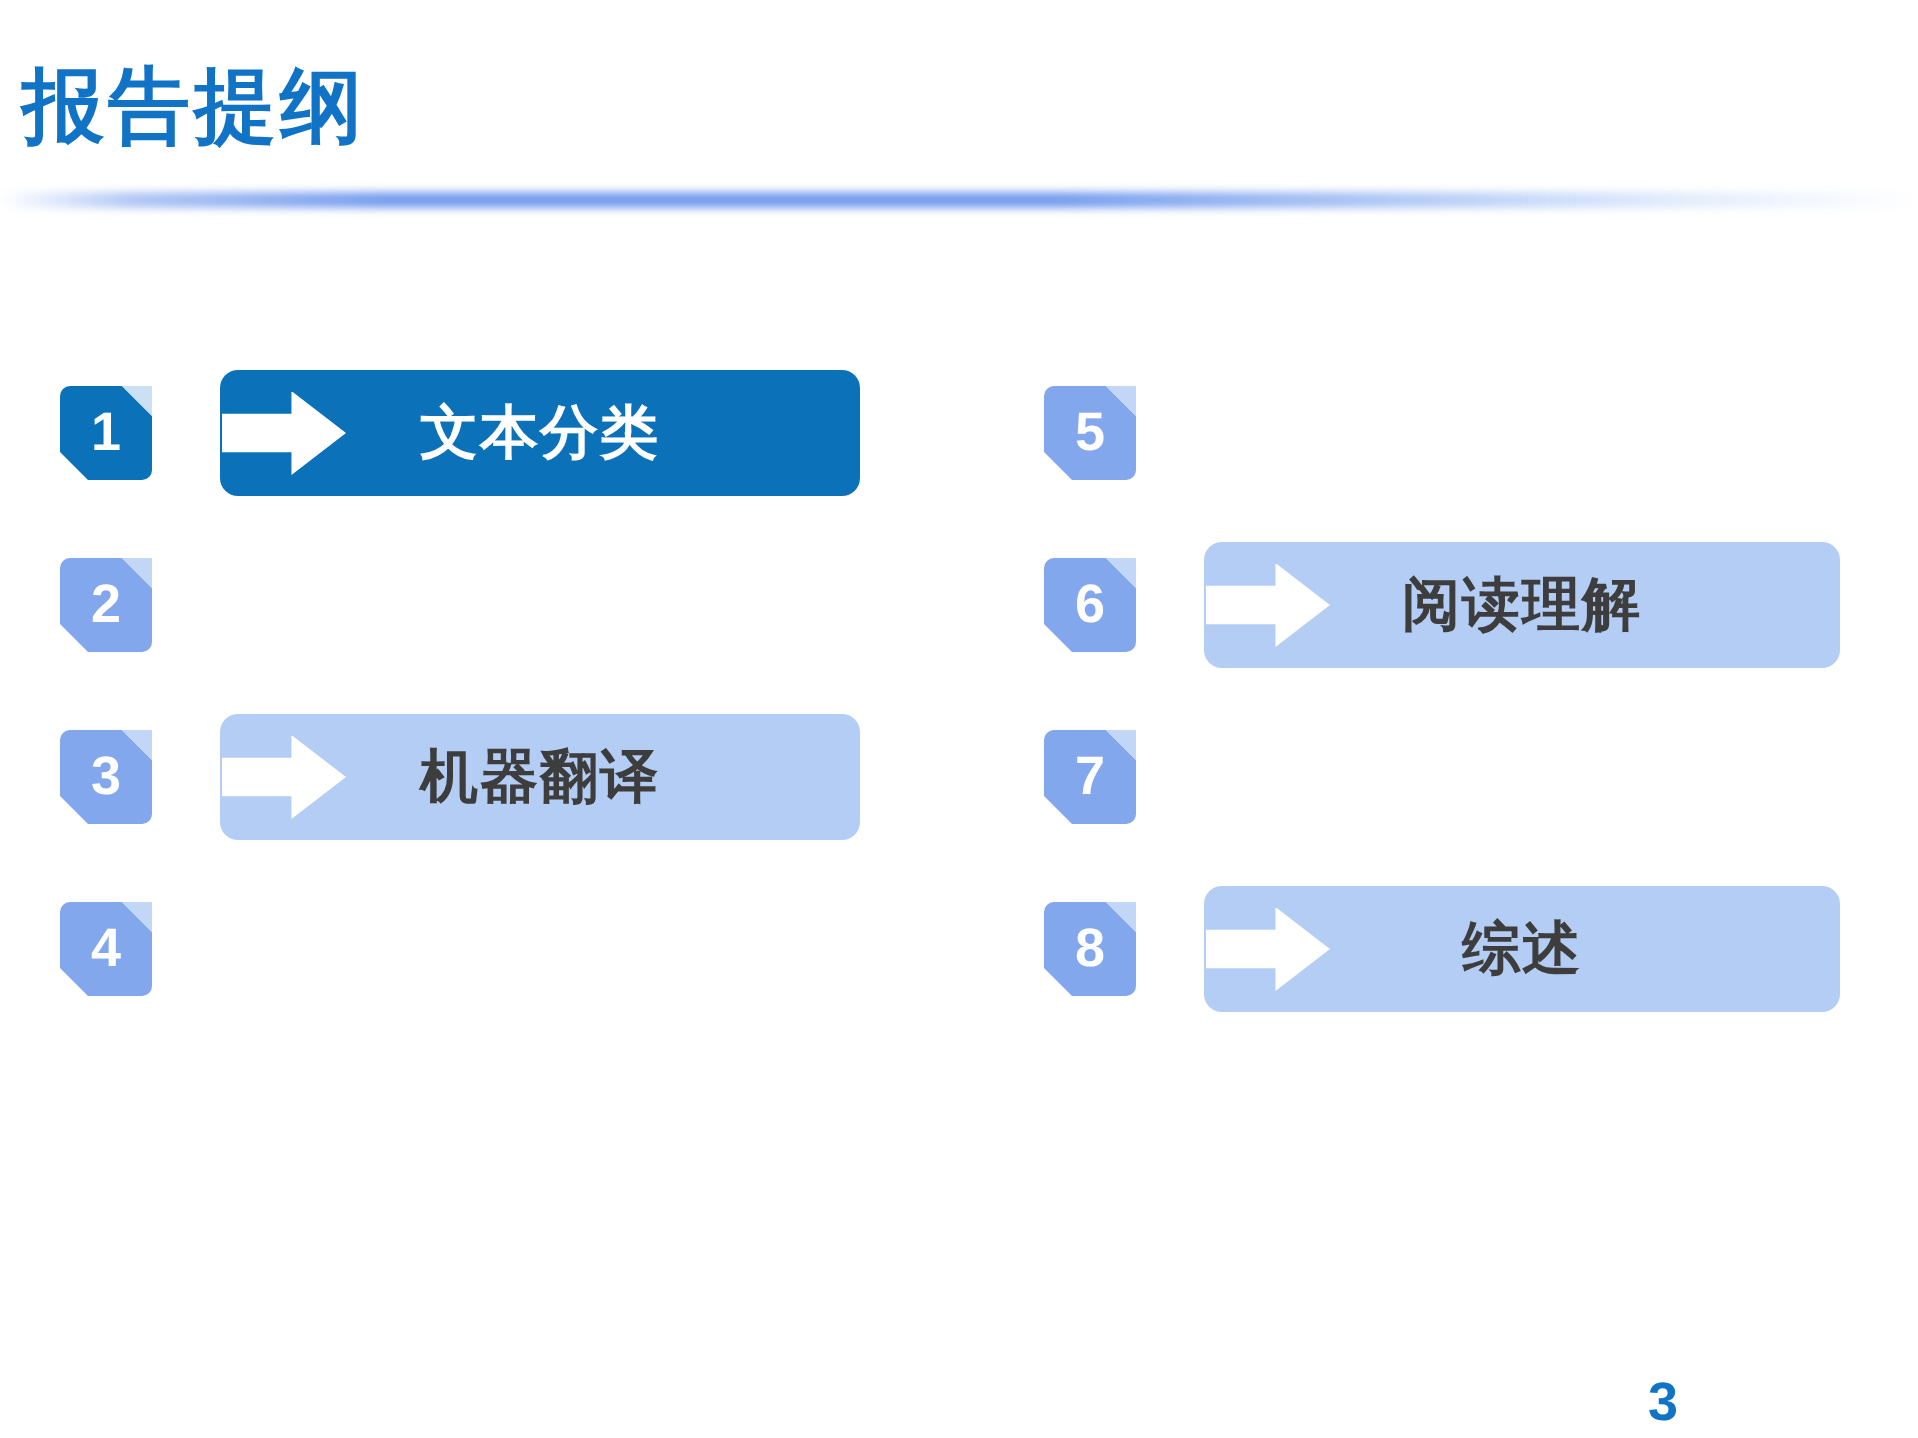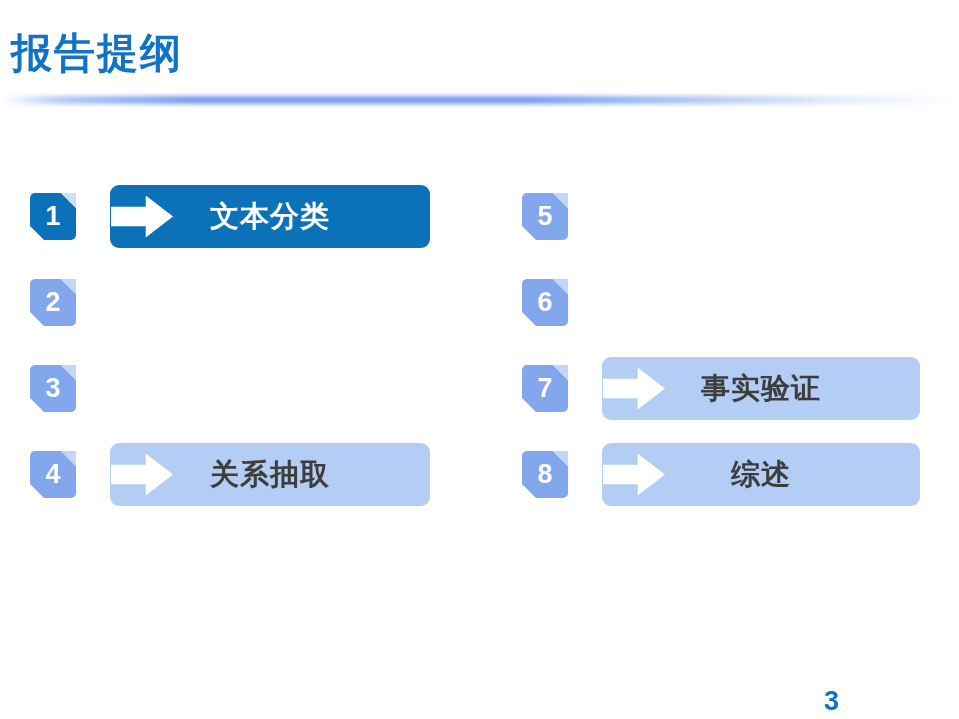--- a/index.html
+++ b/index.html
@@ -168,49 +168,49 @@
       </div>
       <div class="outline-row">
         <div class="badge">
           <span class="badge-num">2</span>
         </div>
       </div>
       <div class="outline-row">
         <div class="badge">
           <span class="badge-num">3</span>
         </div>
+        <div class="pill">
+          <span class="arrow"></span>
+          <span class="pill-label">机器翻译</span>
+        </div>
       </div>
       <div class="outline-row">
         <div class="badge">
           <span class="badge-num">4</span>
-        </div>
-        <div class="pill">
-          <span class="arrow"></span>
-          <span class="pill-label">关系抽取</span>
         </div>
       </div>
     </div>
   <div class="outline-col right">
       <div class="outline-row">
         <div class="badge">
           <span class="badge-num">5</span>
         </div>
       </div>
       <div class="outline-row">
         <div class="badge">
           <span class="badge-num">6</span>
         </div>
+        <div class="pill">
+          <span class="arrow"></span>
+          <span class="pill-label">阅读理解</span>
+        </div>
       </div>
       <div class="outline-row">
         <div class="badge">
           <span class="badge-num">7</span>
-        </div>
-        <div class="pill">
-          <span class="arrow"></span>
-          <span class="pill-label">事实验证</span>
         </div>
       </div>
       <div class="outline-row">
         <div class="badge">
           <span class="badge-num">8</span>
         </div>
         <div class="pill">
           <span class="arrow"></span>
           <span class="pill-label">综述</span>
         </div>

